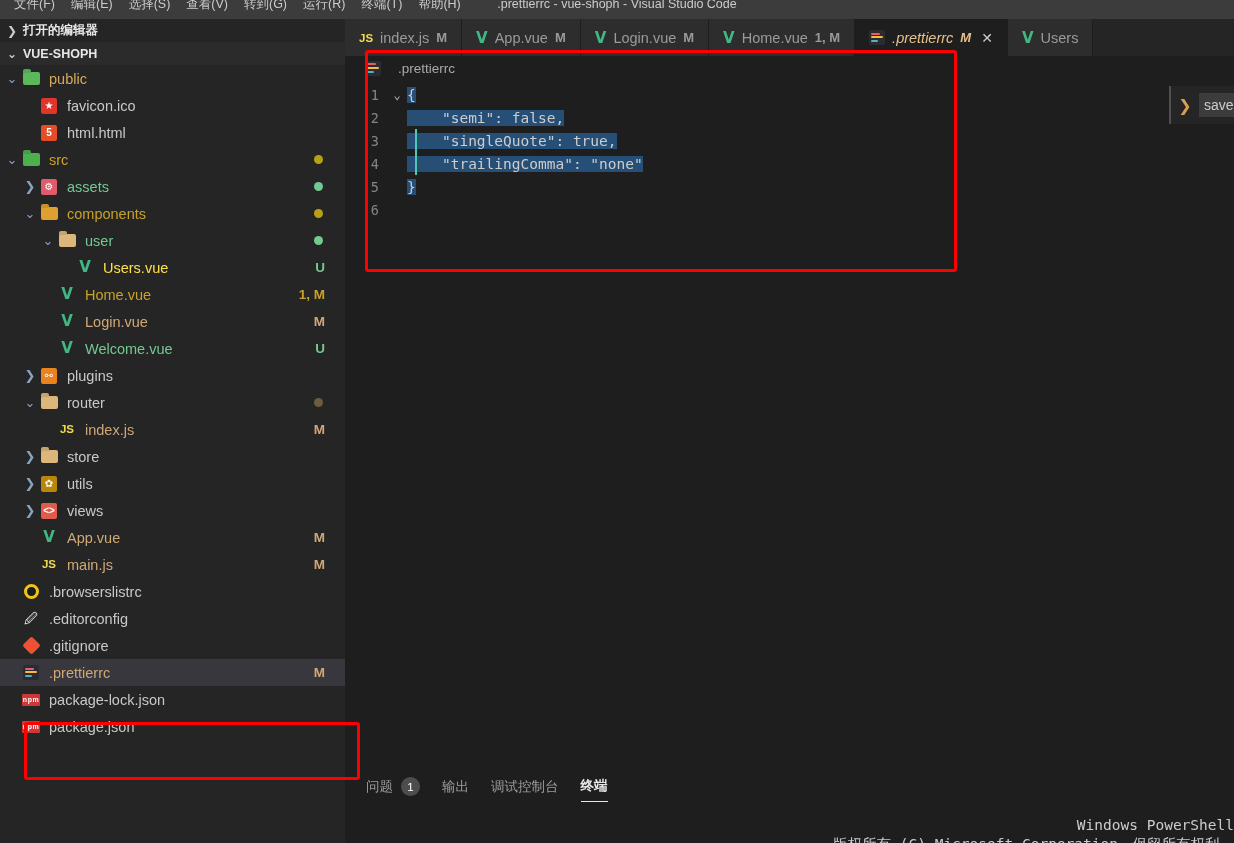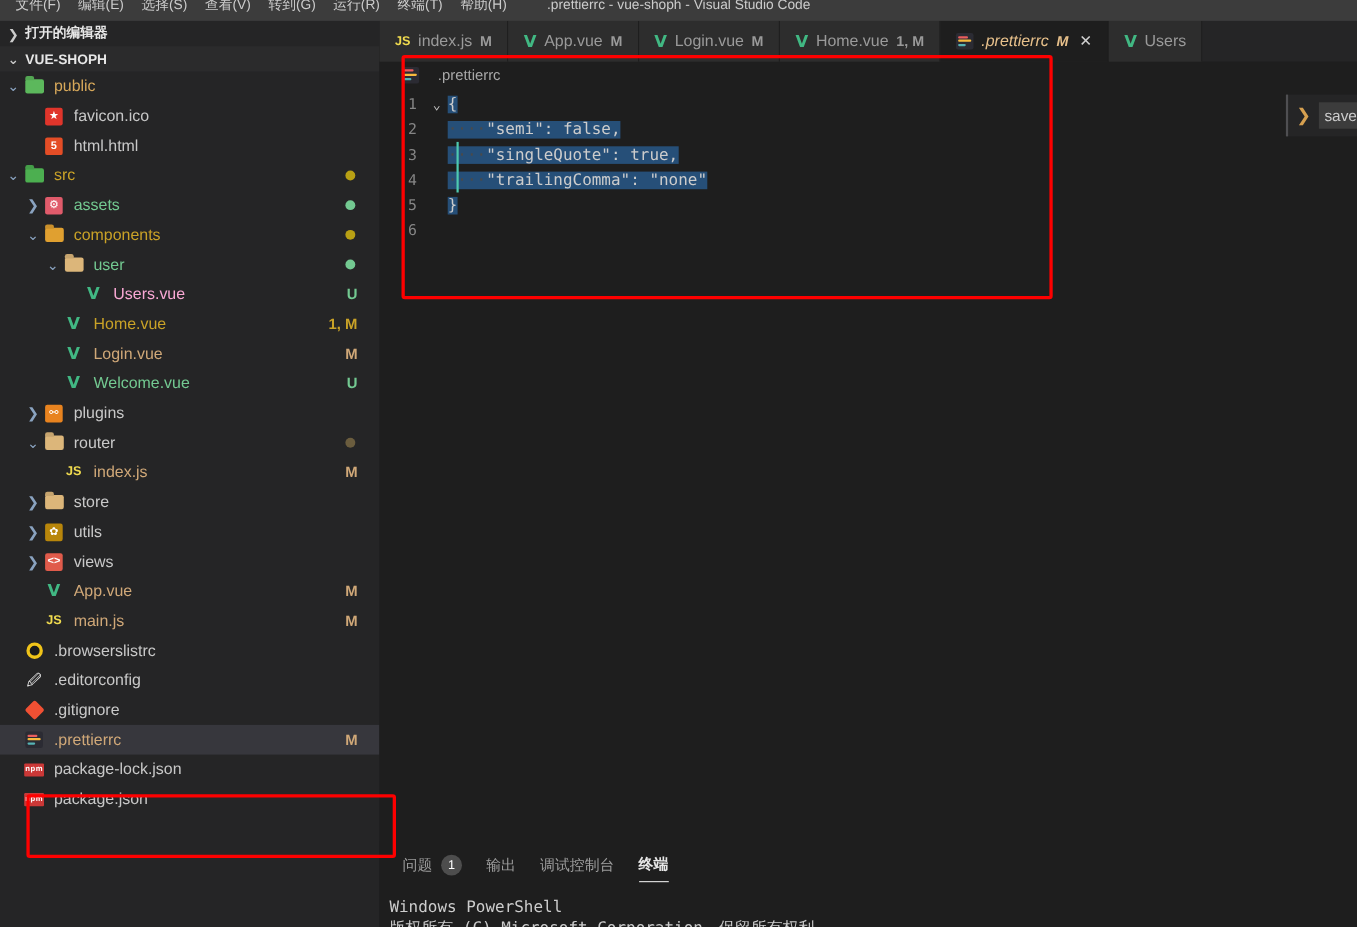--- a/index.html
+++ b/index.html
@@ -117,21 +117,21 @@
   .fold { width: 20px; text-align: center; color: #c5c5c5; font-size: 12px; }
   .ctext { white-space: pre; position: relative; }
   .sel { background: #264f78; }
   .dotws { color: #4a4a4a; }
   .cursor-bar { position: absolute; width: 2px; background: #4ec9b0; }
 
   
   .annot { position: absolute; border: 3px solid #fe0000; border-radius: 3px; pointer-events: none; z-index: 20; }
 
   
-  .panel { position: absolute; left: 345px; top: 765px; width: 889px; height: 78px; background: #1e1e1e; }
+  .panel { position: absolute; left: 345px; top: 765px; width: 889px; height: 78px; background: #1e1e1e; text-align: right; }
   .panel-tabs { display: flex; align-items: center; gap: 22px; padding: 12px 0 0 21px; font-size: 13.5px; color: #9d9d9d; }
   .ptab { position: relative; padding-bottom: 6px; display: flex; align-items: center; gap: 8px; }
   .ptab.active { color: #e7e7e7; font-weight: bold; border-bottom: 1px solid #e7e7e7; }
   .badge {
     min-width: 19px; height: 19px; border-radius: 10px; background: #4d4d4d;
     color: #ffffff; font-size: 11.5px; display: inline-flex;
     align-items: center; justify-content: center; padding: 0 5px; font-weight: normal;
   }
   .term { padding: 14px 0 0 9px; font-family: "DejaVu Sans Mono", monospace; font-size: 14.5px; color: #cccccc; line-height: 19px; }
 
@@ -230,21 +230,21 @@
             <span class="fi-folder" style="background:#dcb67a"></span>
           </span>
     <span class="label" style="color:#73c991">user</span>
     <span class="dot" style="background:#73c991"></span>
   </div>
         <div class="row" style="padding-left:58px">
     <span class="twisty"></span>
     <span class="ico">
             <span class="fi-vue">V</span>
           </span>
-    <span class="label" style="color:#f9a8d4">Users.vue</span>
+    <span class="label" style="color:#fde047">Users.vue</span>
     <span class="decor" style="color:#73c991">U</span>
   </div>
         <div class="row" style="padding-left:40px">
     <span class="twisty"></span>
     <span class="ico">
             <span class="fi-vue">V</span>
           </span>
     <span class="label" style="color:#c9a227">Home.vue</span>
     <span class="decor" style="color:#c9a227">1, M</span>
   </div>

